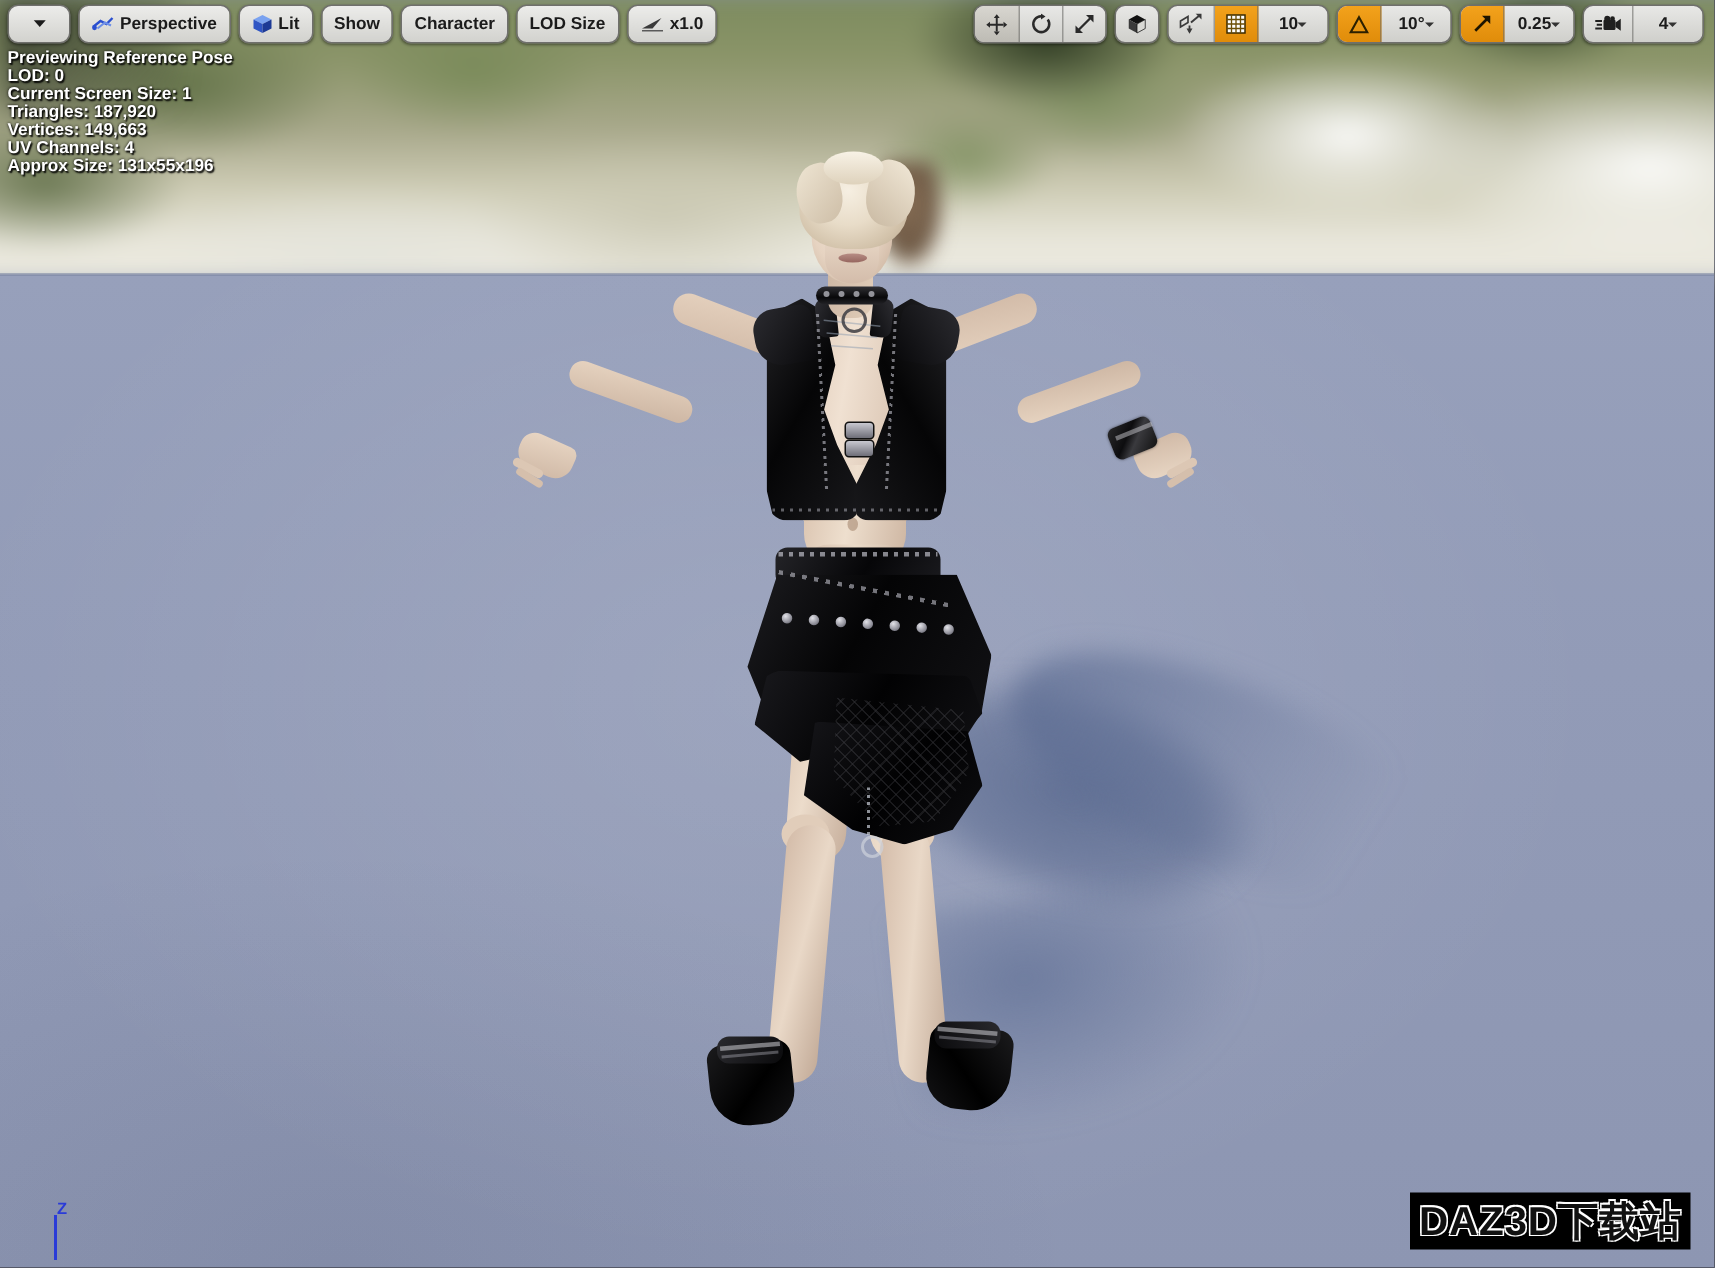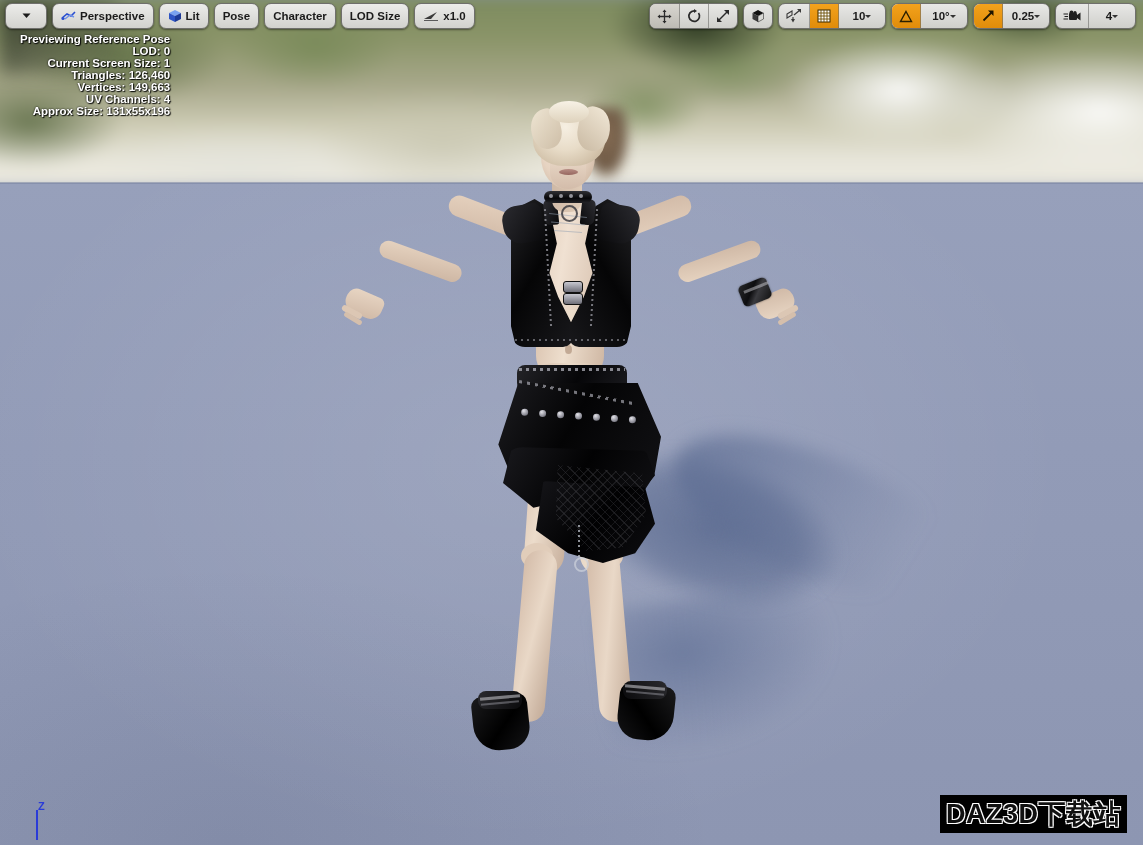--- a/index.html
+++ b/index.html
@@ -208,21 +208,21 @@
     background:repeating-linear-gradient(45deg,rgba(150,150,160,.55) 0 1px,rgba(0,0,0,0) 1px 6px),
                repeating-linear-gradient(-45deg,rgba(150,150,160,.45) 0 1px,rgba(0,0,0,0) 1px 7px);
     clip-path:polygon(8% 0%, 96% 10%, 100% 58%, 76% 96%, 38% 100%, 6% 62%);}
 
   
   .axis{position:absolute;left:28px;bottom:5px;width:40px;height:40px;}
   .axis-line{position:absolute;left:8px;top:10px;width:2px;height:30px;background:#2a3bd8;}
   .axis-z{position:absolute;left:10px;top:0px;font:bold 11px "Liberation Sans",sans-serif;color:#2a3bd8;}
 
   
-  .stats{position:absolute;left:20px;top:33px;line-height:15px;text-align:right;}
+  .stats{position:absolute;left:5px;top:33px;line-height:15px;}
   .stats div{font:bold 11.5px "Liberation Sans",sans-serif;color:#ffffff;
     text-shadow:0 0 2px rgba(0,0,0,.95),1px 1px 1px rgba(0,0,0,.9);white-space:nowrap;}
   .stats .first{color:#fefefe;}
 
   
   .wm{position:absolute;right:16px;bottom:12px;text-align:center;}
   .wm-l1{display:block;background:#000;color:#fff;font:bold 27px "Liberation Sans",sans-serif;
     letter-spacing:.5px;padding:1px 6px;
     text-shadow:-1px -1px 0 #fff,1px -1px 0 #fff,-1px 1px 0 #fff,1px 1px 0 #fff;color:#111;}
   .wm-l2{display:block;background:#000;color:#fff;font:bold 27px "Liberation Sans",sans-serif;
@@ -369,21 +369,21 @@
     <div class="axis">
       <div class="axis-line"></div>
       <div class="axis-z">Z</div>
     </div>
   </div>
 
   <div class="stats">
     <div class="first">Previewing Reference Pose</div>
     <div>LOD: 0</div>
     <div>Current Screen Size: 1</div>
-    <div>Triangles: 126,460</div>
+    <div>Triangles: 187,920</div>
     <div>Vertices: 149,663</div>
     <div>UV Channels: 4</div>
     <div>Approx Size: 131x55x196</div>
   </div>
 
   <div class="wm">
     <span class="wm-l1">DAZ3D下载站</span>
   </div>
 
   <div class="tb tb-left">
@@ -412,21 +412,21 @@
         <svg width="14" height="14" viewBox="0 0 14 14">
           <path d="M7 1 L13 4 L7 7 L1 4 Z" fill="#7aa2f0"></path>
           <path d="M1 4 L7 7 L7 13 L1 10 Z" fill="#2f55c4"></path>
           <path d="M13 4 L7 7 L7 13 L13 10 Z" fill="#1d3a96"></path>
         </svg>
       </span>
       <span>Lit</span>
     </div>
 
     <div class="btn">
-      <span>Pose</span>
+      <span>Show</span>
     </div>
 
     <div class="btn">
       <span>Character</span>
     </div>
 
     <div class="btn">
       <span>LOD Size</span>
     </div>
 

